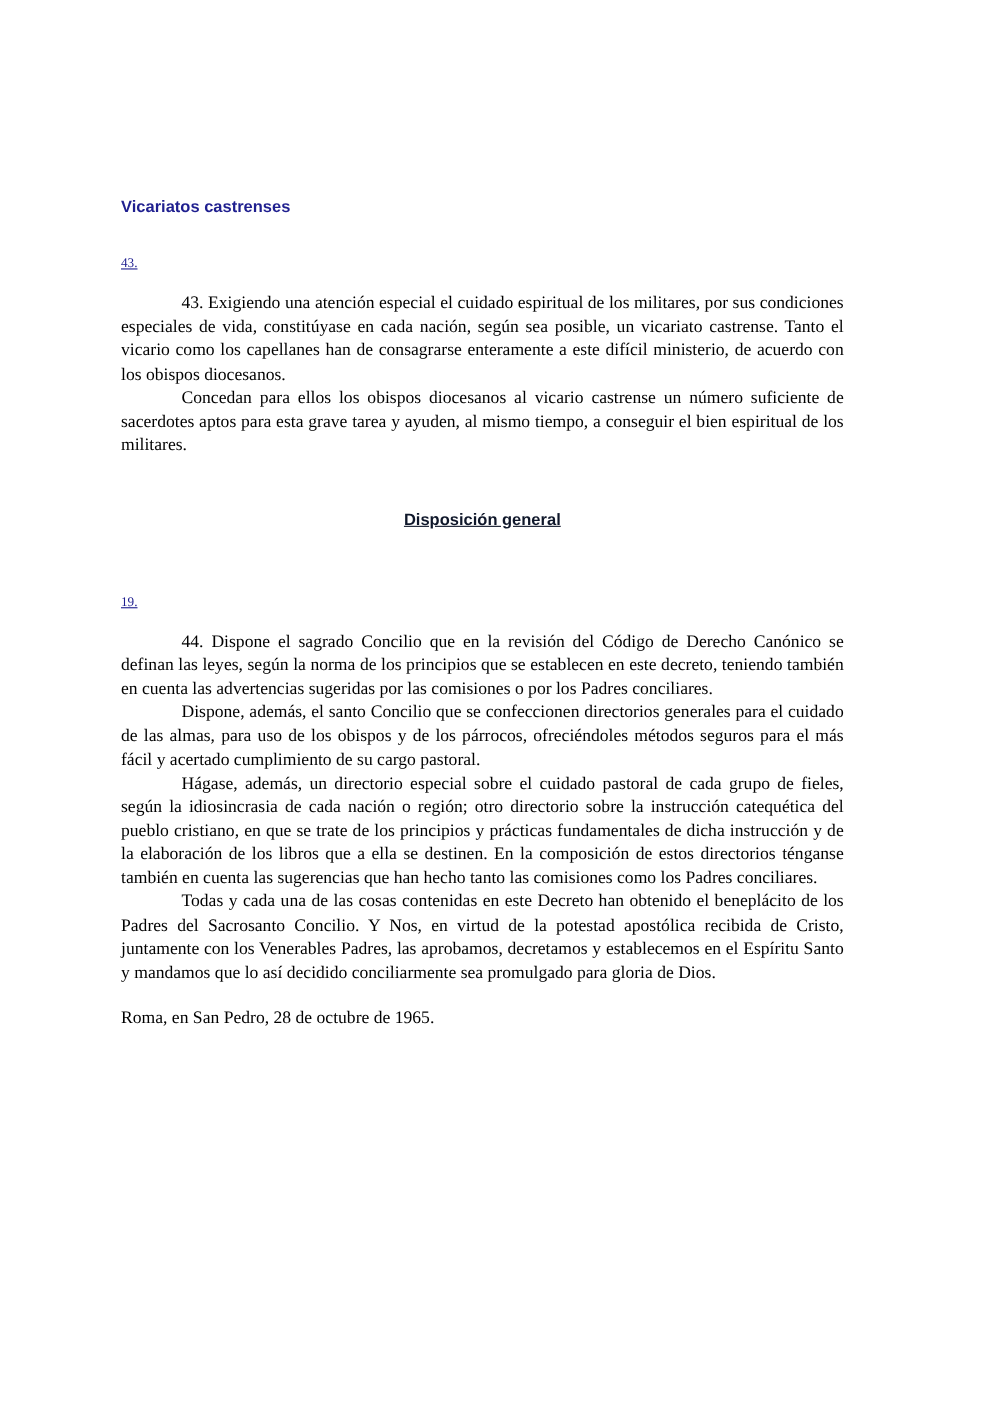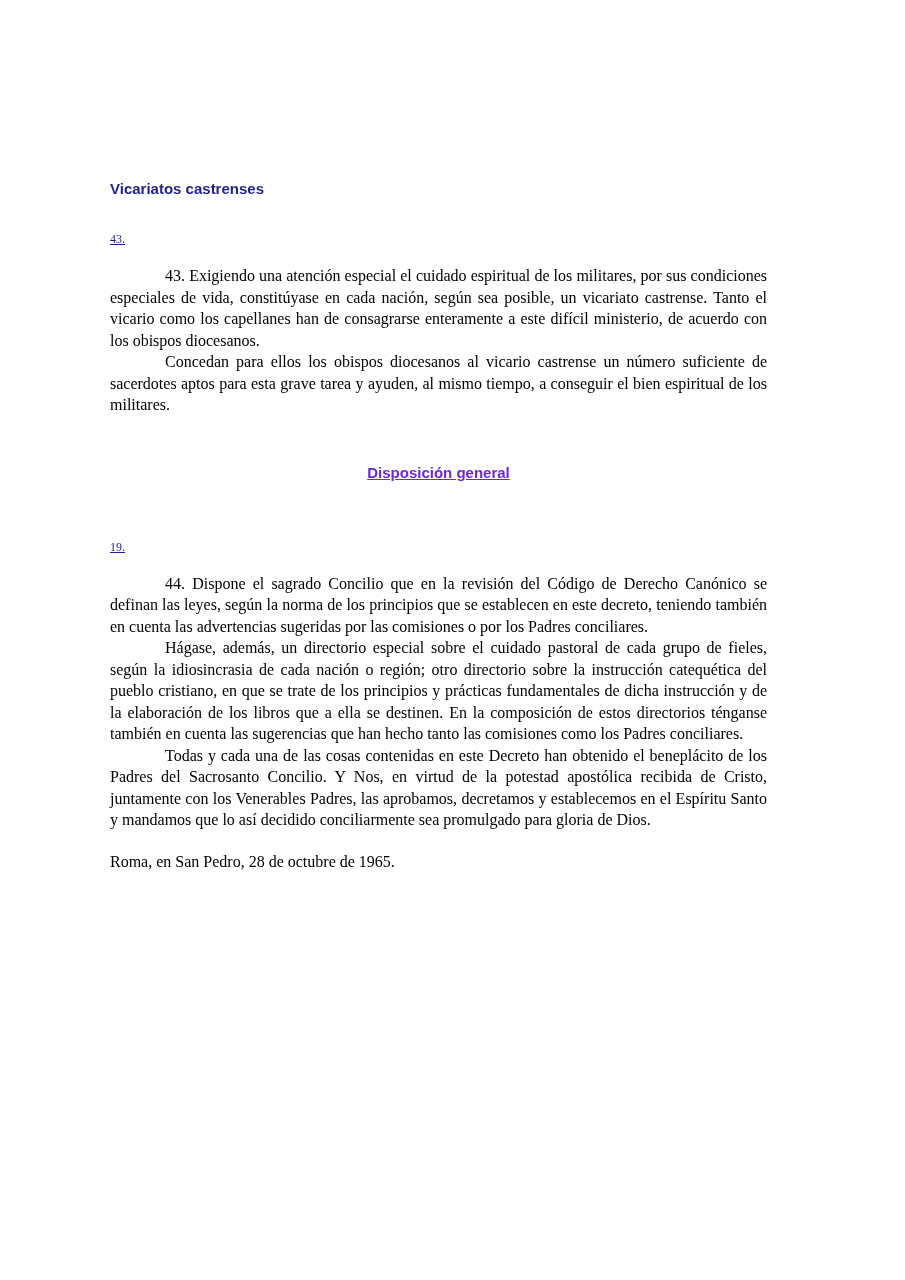--- a/index.html
+++ b/index.html
@@ -44,21 +44,21 @@
     text-indent: 55px;
   }
   .center-heading {
     text-align: center;
     font-family: "Liberation Sans", sans-serif;
     font-size: 15px;
     font-weight: bold;
     margin: 48px 0 56px 0;
   }
   .center-heading .section-link {
-    color: #6d28d9;
+    color: #0f172a;
     text-decoration: underline;
     cursor: pointer;
   }
   .dateline {
     margin-top: 20px;
     text-align: left;
     text-indent: 0;
   }
   .signature {
     font-style: italic;
@@ -85,20 +85,21 @@
   <h3 class="center-heading">
     <a class="section-link">Disposición general</a>
   </h3>
 
   <p class="anchor-line">
     <a class="num-link">19.</a>
   </p>
 
   <p class="body-para indent">44. Dispone el sagrado Concilio que en la revisión del Código de Derecho Canónico se definan las leyes, según la norma de los principios que se establecen en este decreto, teniendo también en cuenta las advertencias sugeridas por las comisiones o por los Padres conciliares.</p>
 
+  <p class="body-para indent">Dispone, además, el santo Concilio que se confeccionen directorios generales para el cuidado de las almas, para uso de los obispos y de los párrocos, ofreciéndoles métodos seguros para el más fácil y acertado cumplimiento de su cargo pastoral.</p>
 
   <p class="body-para indent">Hágase, además, un directorio especial sobre el cuidado pastoral de cada grupo de fieles, según la idiosincrasia de cada nación o región; otro directorio sobre la instrucción catequética del pueblo cristiano, en que se trate de los principios y prácticas fundamentales de dicha instrucción y de la elaboración de los libros que a ella se destinen. En la composición de estos directorios ténganse también en cuenta las sugerencias que han hecho tanto las comisiones como los Padres conciliares.</p>
 
   <p class="body-para indent">Todas y cada una de las cosas contenidas en este Decreto han obtenido el beneplácito de los Padres del Sacrosanto Concilio. Y Nos, en virtud de la potestad apostólica recibida de Cristo, juntamente con los Venerables Padres, las aprobamos, decretamos y establecemos en el Espíritu Santo y mandamos que lo así decidido conciliarmente sea promulgado para gloria de Dios.</p>
 
   <p class="body-para dateline">Roma, en San Pedro, 28 de octubre de 1965.</p>
 
 
 </div>
 

